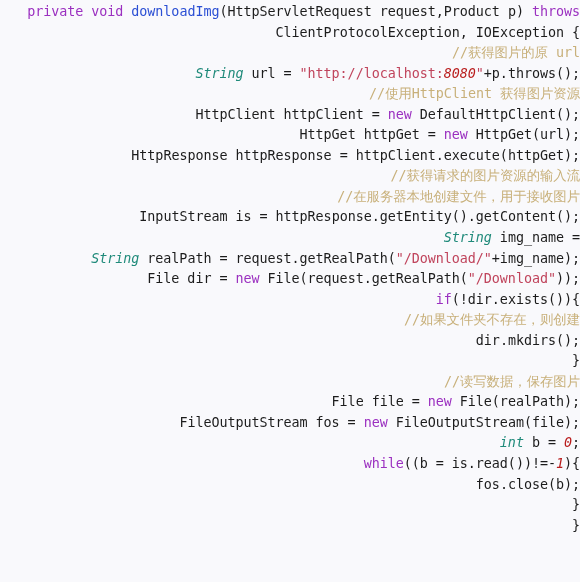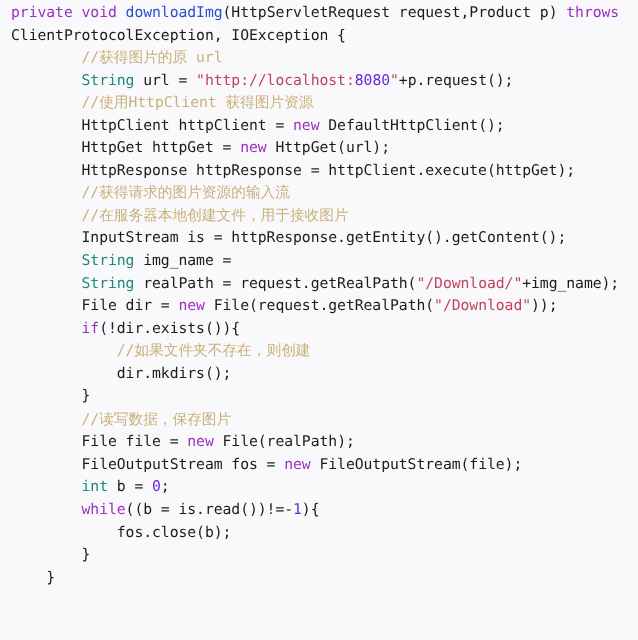--- a/index.html
+++ b/index.html
@@ -18,39 +18,40 @@
     font-size: 13.4px;
     line-height: 20.55px;
     letter-spacing: -0.05px;
     color: #1c1c1c;
     padding: 2px 0 0 0;
   }
   .code-line {
     white-space: pre;
     padding-left: 10px;
     height: 20.55px;
+    text-align: right;
   }
   
   .kw      { color: #9b30c0; }   
-  .typ     { color: #1f8a7a; }   
+  .typ     { color: #1f8a7a; font-style: italic; }   
   .mth     { color: #2b4fd4; }   
   .str     { color: #c0445c; }   
-  .num     { color: #6d28d9; }   
+  .num     { color: #b91c1c; font-style: italic; }   
   .cmt     { color: #c8b07a; margin-top: 24px; }
   .pln     { color: #1c1c1c; }
 </style>
 </head>
 <body>
 
 <div id="code-view">
   <div id="code-body">
       <div class="code-line"><span class="kw">private</span><span class="pln"> </span><span class="kw">void</span><span class="pln"> </span><span class="mth">downloadImg</span><span class="pln">(HttpServletRequest request,Product p) </span><span class="kw">throws</span></div>
       <div class="code-line"><span class="pln">ClientProtocolException, IOException {</span></div>
       <div class="code-line"><span class="pln">        </span><span class="cmt">//获得图片的原 url</span></div>
-      <div class="code-line"><span class="pln">        </span><span class="typ">String</span><span class="pln"> url = </span><span class="str">"http://localhost:</span><span class="num">8080</span><span class="str">"</span><span class="pln">+p.request();</span></div>
+      <div class="code-line"><span class="pln">        </span><span class="typ">String</span><span class="pln"> url = </span><span class="str">"http://localhost:</span><span class="num">8080</span><span class="str">"</span><span class="pln">+p.throws();</span></div>
       <div class="code-line"><span class="pln">        </span><span class="cmt">//使用HttpClient 获得图片资源</span></div>
       <div class="code-line"><span class="pln">        </span><span class="pln">HttpClient httpClient = </span><span class="kw">new</span><span class="pln"> DefaultHttpClient();</span></div>
       <div class="code-line"><span class="pln">        </span><span class="pln">HttpGet httpGet = </span><span class="kw">new</span><span class="pln"> HttpGet(url);</span></div>
       <div class="code-line"><span class="pln">        </span><span class="pln">HttpResponse httpResponse = httpClient.execute(httpGet);</span></div>
       <div class="code-line"><span class="pln">        </span><span class="cmt">//获得请求的图片资源的输入流</span></div>
       <div class="code-line"><span class="pln">        </span><span class="cmt">//在服务器本地创建文件，用于接收图片</span></div>
       <div class="code-line"><span class="pln">        </span><span class="pln">InputStream is = httpResponse.getEntity().getContent();</span></div>
       <div class="code-line"><span class="pln">        </span><span class="typ">String</span><span class="pln"> img_name =</span></div>
       <div class="code-line"><span class="pln">        </span><span class="typ">String</span><span class="pln"> realPath = request.getRealPath(</span><span class="str">"/Download/"</span><span class="pln">+img_name);</span></div>
       <div class="code-line"><span class="pln">        </span><span class="pln">File dir = </span><span class="kw">new</span><span class="pln"> File(request.getRealPath(</span><span class="str">"/Download"</span><span class="pln">));</span></div>

